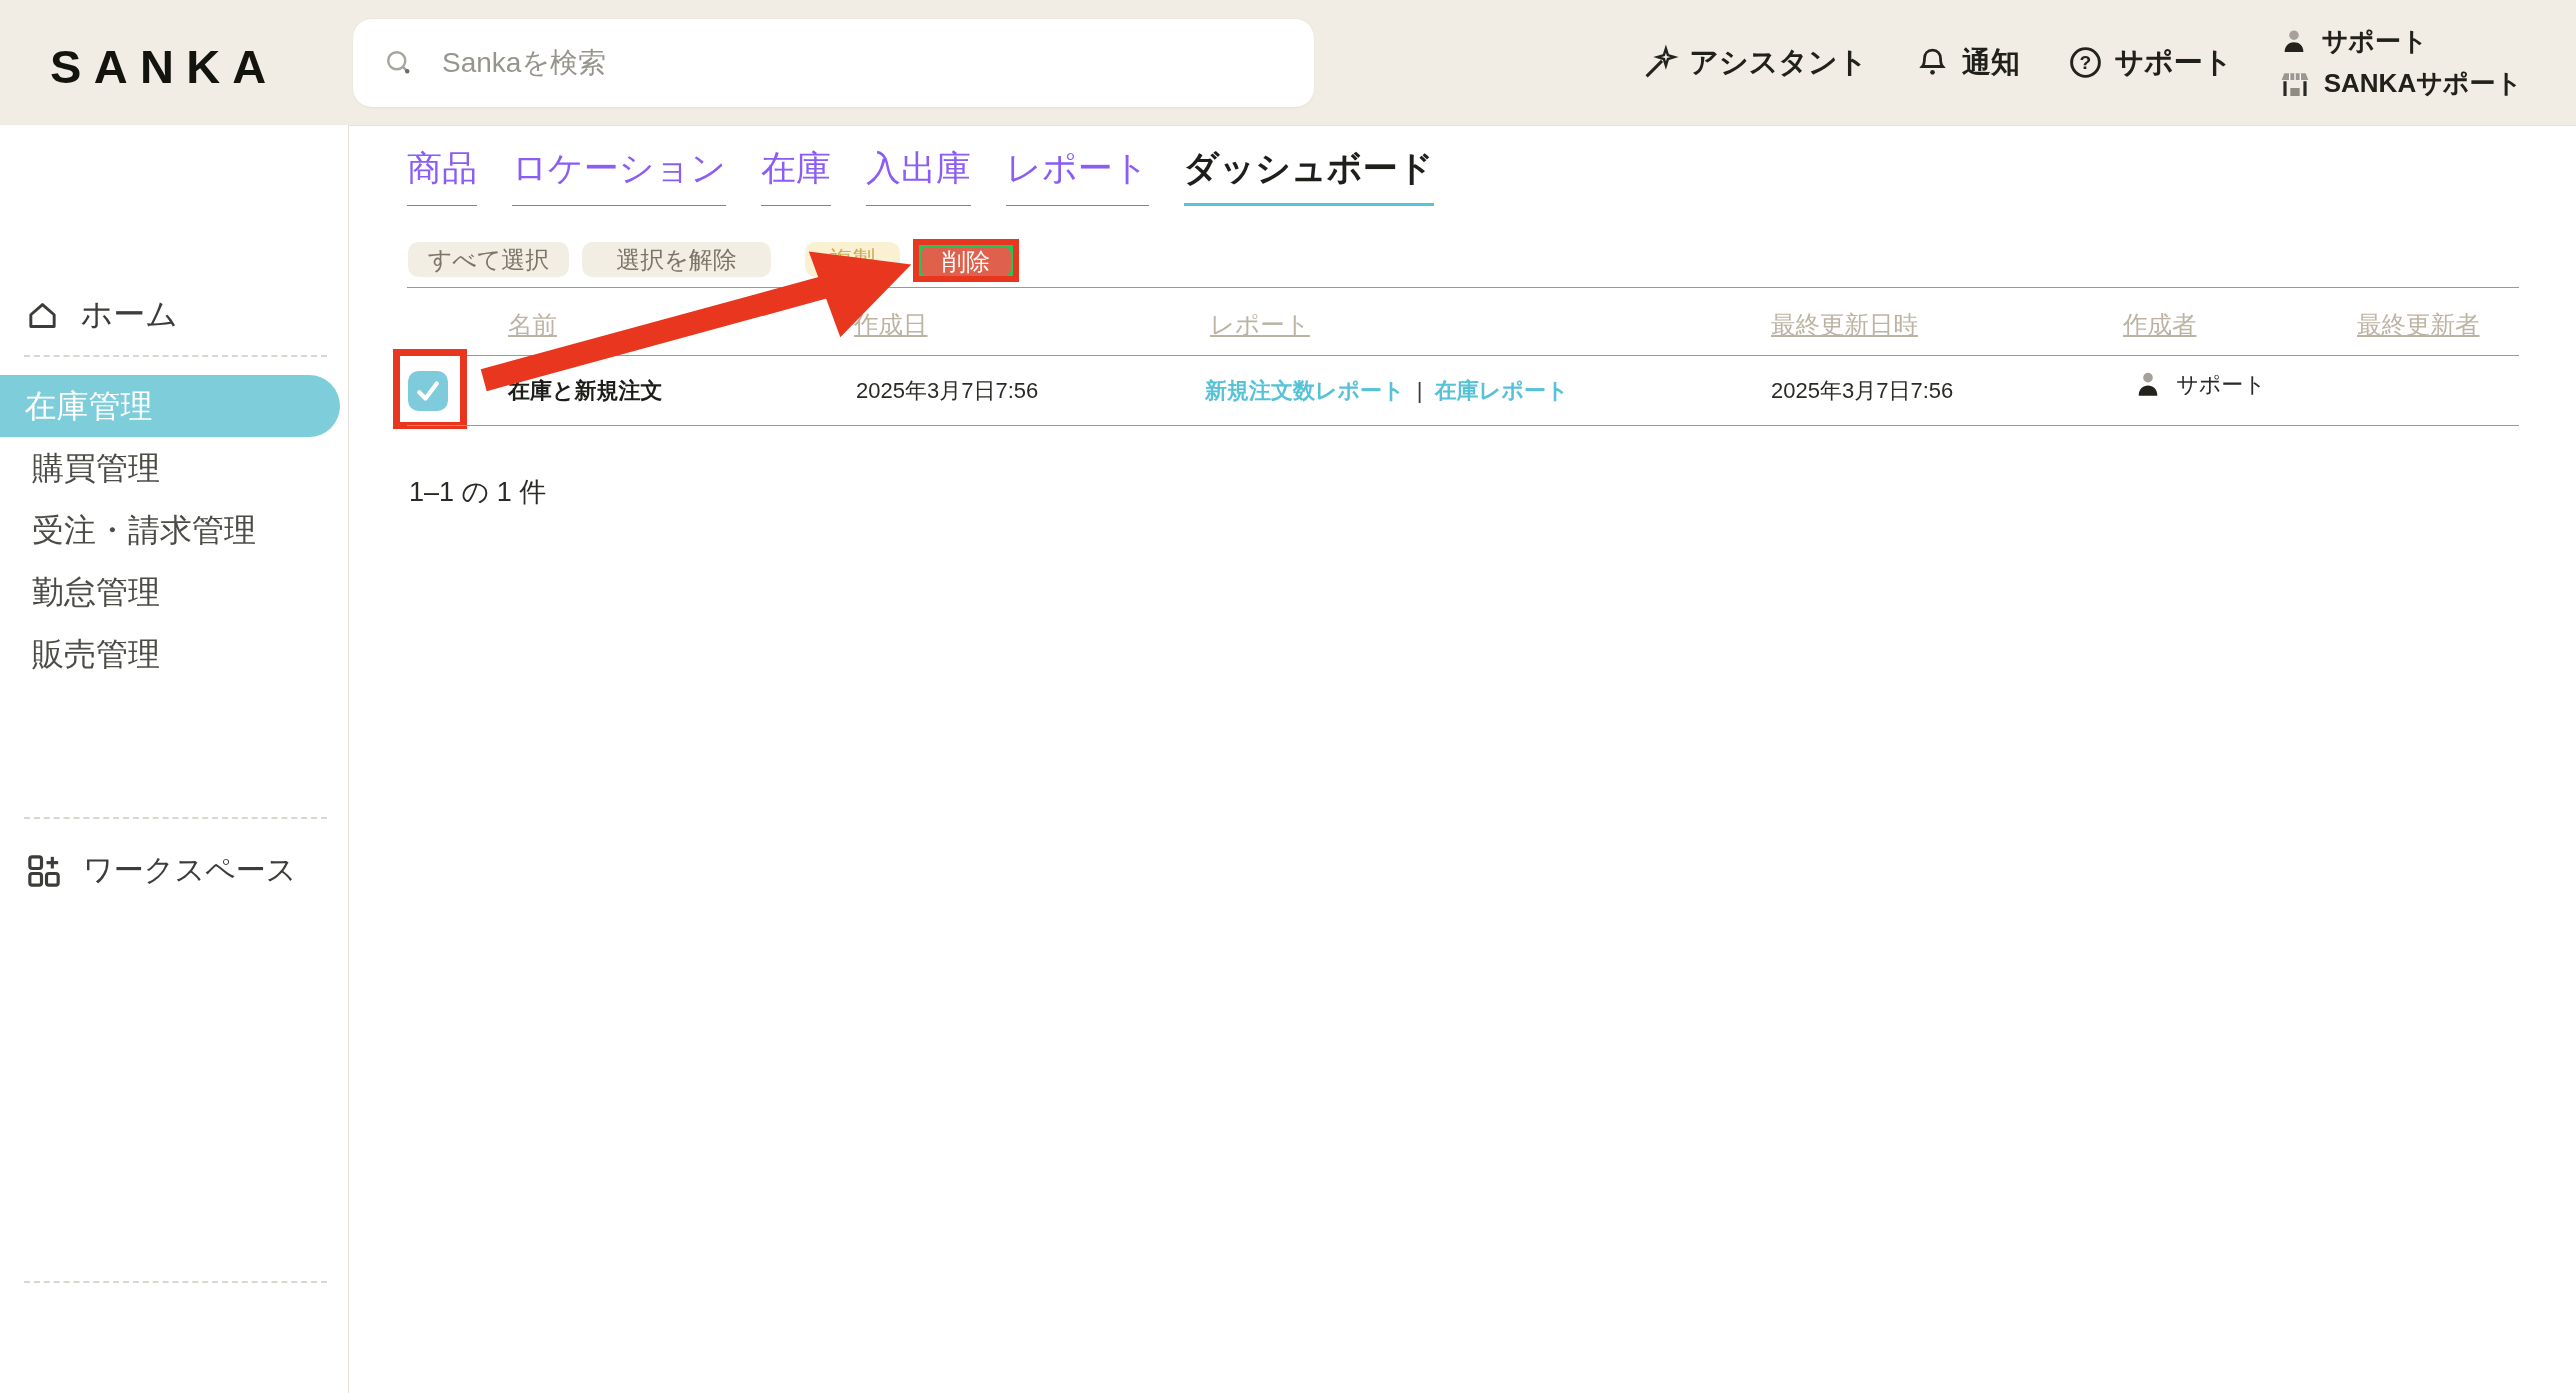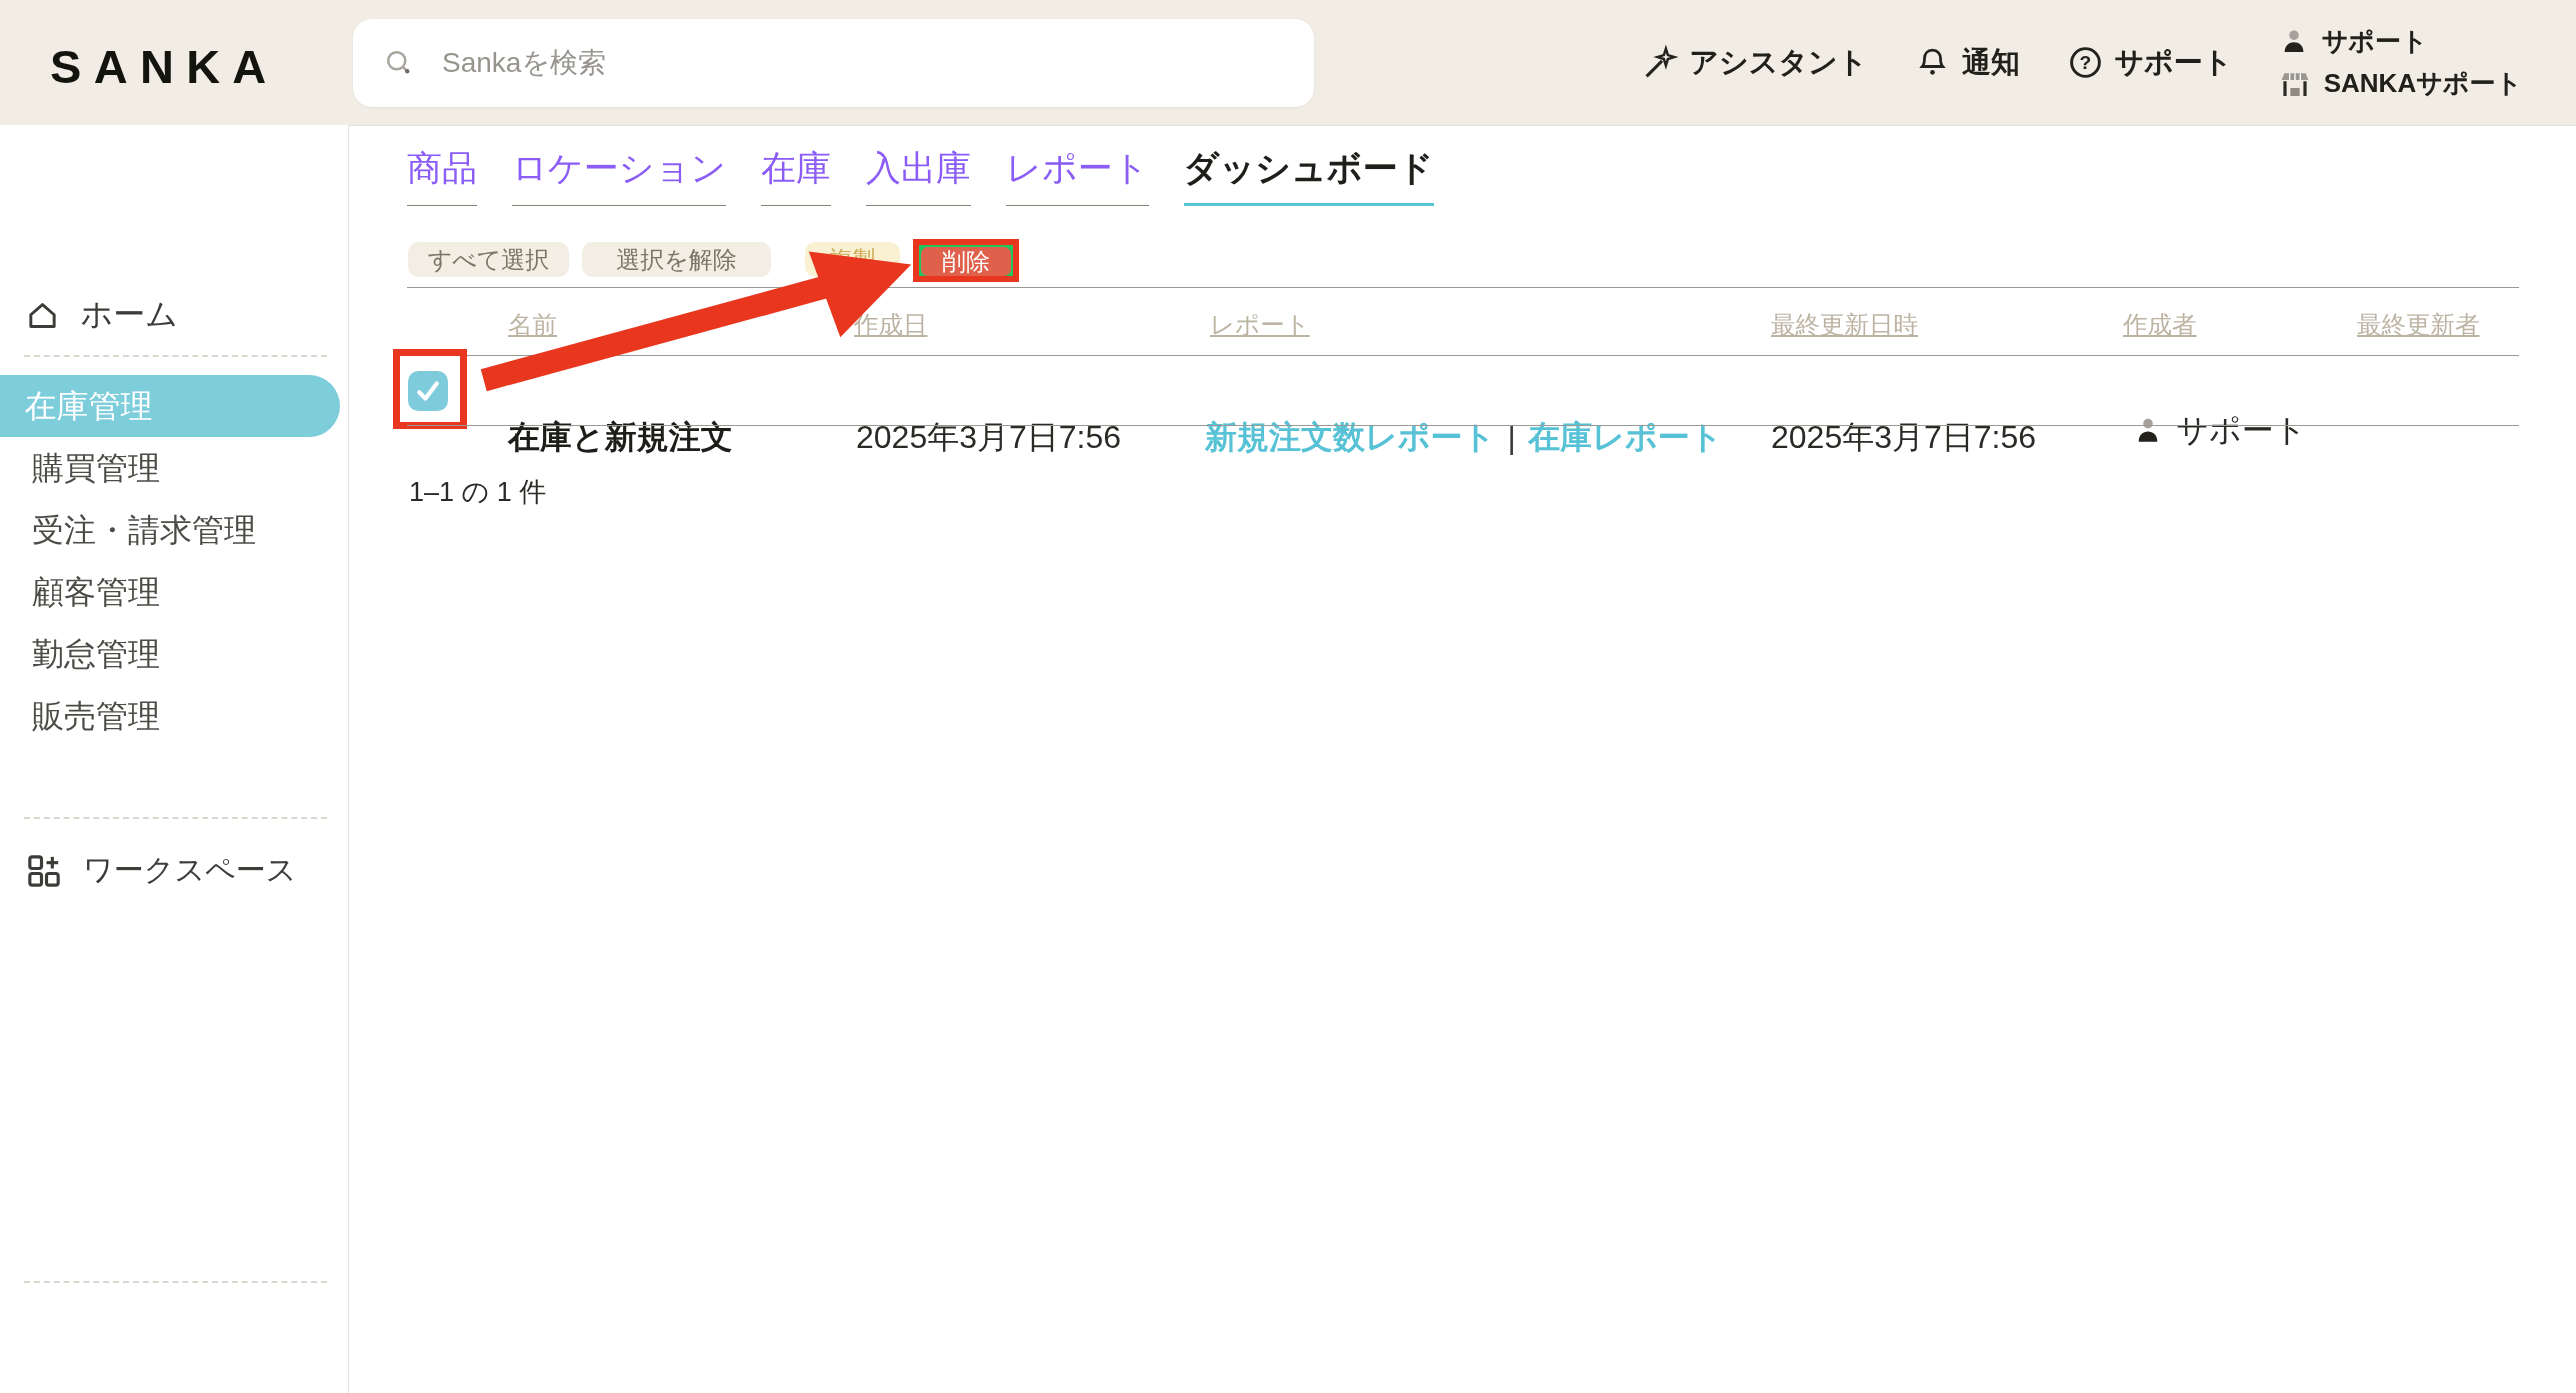--- a/index.html
+++ b/index.html
@@ -39,21 +39,21 @@
   .btn-selectall{left:408px;width:161px;}
   .btn-deselect{left:582px;width:189px;}
   .btn-duplicate{left:805px;width:95px;background:#faf1d2;color:#cfad58;}
   .del-annot{position:absolute;left:913px;top:239px;width:94px;height:31px;border:6.1px solid #e8361f;background:#22c55e;
              display:flex;align-items:flex-end;justify-content:center;}
   .btn-delete{width:90px;height:29px;background:#df614b;color:#ffffff;border:0;border-radius:7px;
               font-size:24px;font-family:inherit;display:flex;align-items:center;justify-content:center;}
 
   .rule{position:absolute;left:407px;width:2112px;border-top:1.8px solid #9a9994;}
   .th{position:absolute;top:308px;font-size:24.5px;color:#bcb3a3;text-decoration:underline;}
-  .td{position:absolute;top:376px;font-size:32px;color:#2a2a26;margin-top:40px;}
+  .td{position:absolute;top:376px;font-size:22px;color:#2a2a26;}
   .rowname{font-weight:700;color:#1d1d19;}
   .replink{color:#57c2d5;font-weight:700;}
   .repsep{color:#3a3a36;font-weight:400;padding:0 12.3px;}
   .creatorcell{display:flex;align-items:center;gap:12.3px;}
 
   .cb-annot{position:absolute;left:393px;top:349px;width:60px;height:66px;border:7px solid #e8361f;background:#ffffff;}
   .checkbox{position:absolute;left:8px;top:15px;width:40px;height:40px;border-radius:10.5px;background:#7dcbdb;
             display:flex;align-items:center;justify-content:center;}
 
   .pagination{position:absolute;left:409px;top:474px;font-size:27px;color:#2a2a26;}
@@ -128,21 +128,20 @@
         <path d="M4 11.5 L12 4.5 L20 11.5 L20 19.5 L4 19.5 Z" stroke="#3c3c38" stroke-width="2" stroke-linejoin="round"></path>
       </svg>
       <span>ホーム</span>
     </div>
     <div class="sdivider" style="top:230px"></div>
 
     <nav class="menu">
       <div class="menuitem active">在庫管理</div>
       <div class="menuitem">購買管理</div>
       <div class="menuitem">受注・請求管理</div>
-      <div class="menuitem">顧客管理</div>
       <div class="menuitem">勤怠管理</div>
       <div class="menuitem">販売管理</div>
     </nav>
 
     <div class="sdivider" style="top:692px"></div>
 
     <div class="wsrow">
       <svg width="40" height="40" viewBox="0 0 24 24" fill="none">
         <rect x="3.5" y="3.5" width="7" height="7" rx="1.5" stroke="#3c3c38" stroke-width="1.9"></rect>
         <rect x="3.5" y="13.5" width="7" height="7" rx="1.5" stroke="#3c3c38" stroke-width="1.9"></rect>

